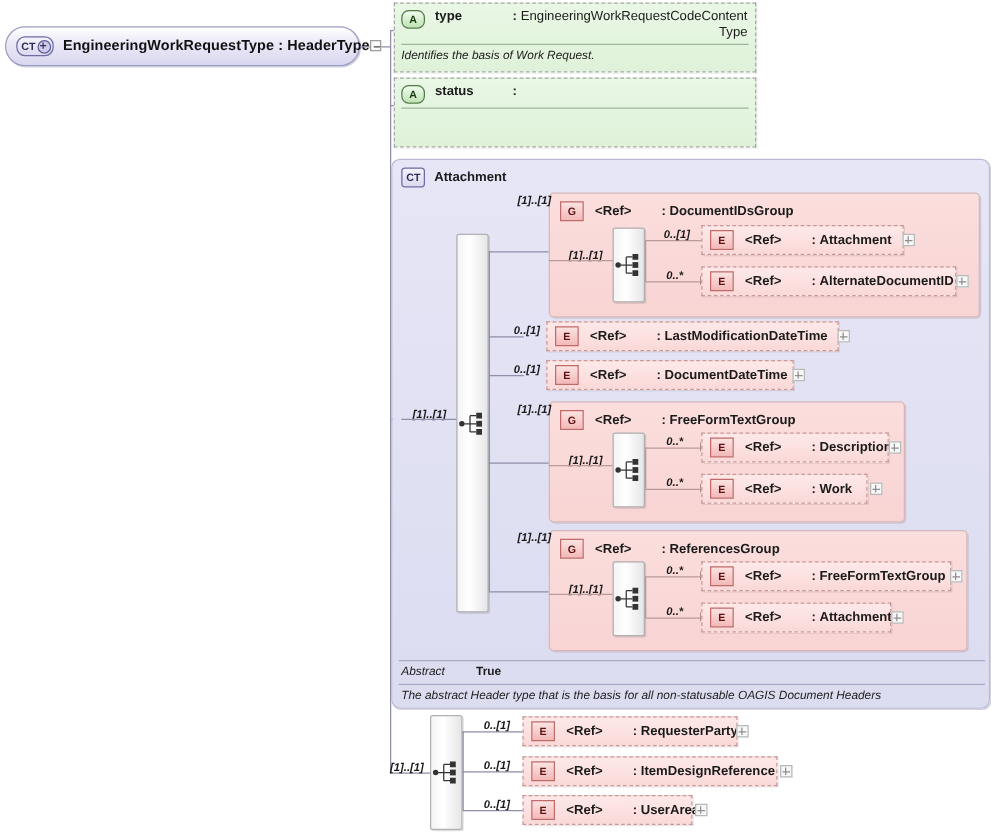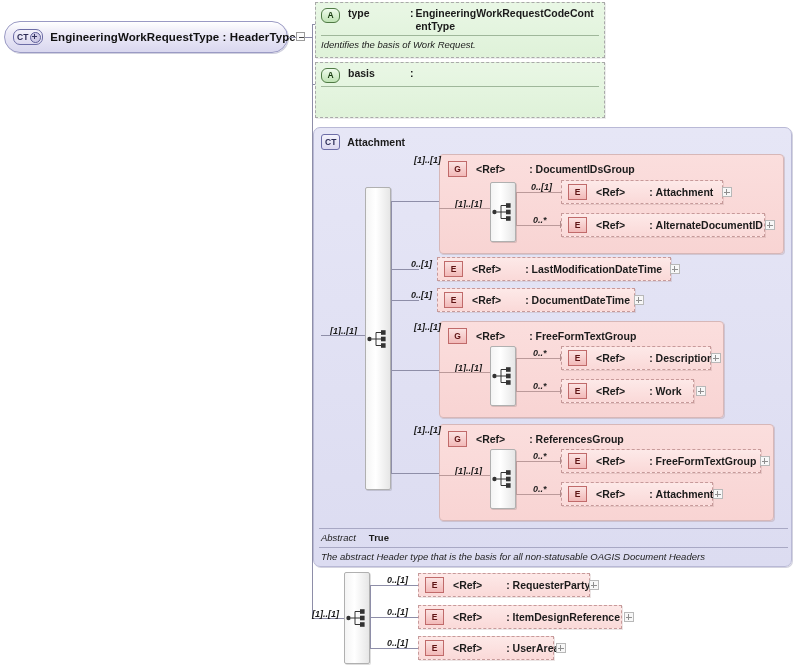--- a/index.html
+++ b/index.html
@@ -71,40 +71,40 @@
   .a-badge{
     display:inline-flex;align-items:center;justify-content:center;
     width:17px;height:13px;flex:0 0 auto;
     border:1px solid #4f7a44;border-radius:6px 6px 6px 6px;
     background:linear-gradient(to bottom,#f0fbed,#bfe3b4);
     font-size:8.5px;font-weight:bold;color:#15380d;line-height:11px;
     margin-right:8px;margin-top:1px;
   }
   .attr-name{font-weight:bold;font-size:10.5px;min-width:62px;}
   .attr-colon{font-weight:bold;font-size:10.5px;margin:0 2px 0 0;}
-  .attr-type{font-weight:bold;font-size:10.5px;line-height:12.5px;max-width:196px;word-break:break-all;}
+  .attr-type{font-weight:normal;font-size:10.5px;line-height:12.5px;max-width:196px;word-break:break-all;text-align:right;}
   .attr-sep{height:1px;background:#9fb79a;margin:3px 5px 0 5px;}
   .attr-doc{
     font-style:italic;font-size:9.5px;color:#222;padding:3px 5px 3px 5px;white-space:nowrap;
   }
 
   
   .ct-container{
     border:1px solid #b9b9d6;
     border-radius:7px;
     background:#e2e2f4;
     background:linear-gradient(to bottom,#e6e6f6,#dcdcf1);
     box-shadow:1px 1px 0 rgba(110,110,150,.3);
   }
   .ct-container .hdr{position:absolute;left:7px;top:6px;display:flex;align-items:center;}
   .ct-container .hdr .name{font-weight:bold;font-size:10.5px;margin-left:7px;}
 
   .ct-footer-sep{position:absolute;height:1px;background:#a8a8c4;}
   .ct-abstract{position:absolute;font-size:9.5px;}
-  .ct-abstract .k{font-style:italic;margin-right:13px;}
+  .ct-abstract .k{font-style:italic;margin-right:25px;}
   .ct-abstract .v{font-weight:bold;}
   .ct-desc{position:absolute;font-style:italic;font-size:9.5px;color:#1d1d1d;white-space:nowrap;}
 
   
   .group-box{
     border:1px solid #d7b7b7;
     border-radius:4px;
     background:#fadcdc;
     background:linear-gradient(to bottom,#fbdedd,#f8d4d3);
     box-shadow:1px 1px 0 rgba(150,110,110,.25);
@@ -209,21 +209,21 @@
     </div>
     <div class="attr-sep"></div>
     <div class="attr-doc">Identifies the basis of Work Request.</div>
   </div>
 
   <div class="abs attr-box" style="left:315px;top:62px;width:290px;height:56px;">
     <div class="row1">
       <span class="a-badge">
           <span>A</span>
         </span>
-      <span class="attr-name">basis</span>
+      <span class="attr-name">status</span>
       <span class="attr-colon">:</span>
     </div>
     <div class="attr-sep"></div>
   </div>
 
   <div class="abs ct-container" style="left:313px;top:127px;width:479px;height:440px;">
     <div class="hdr">
       <span class="ct-badge plain">
           <span>CT</span>
         </span>

